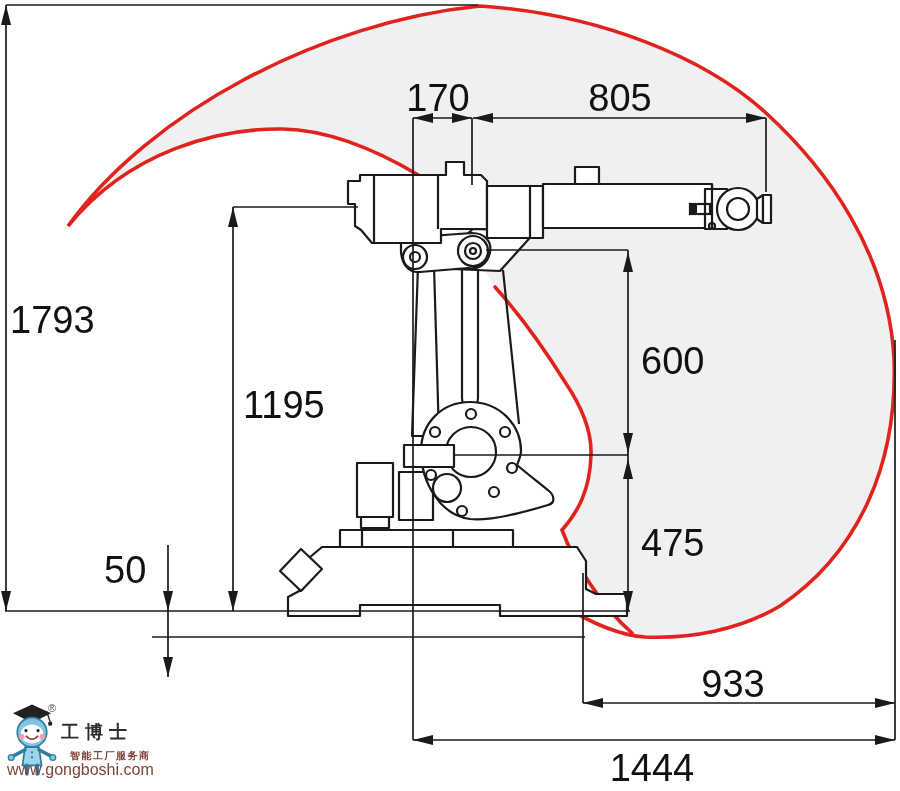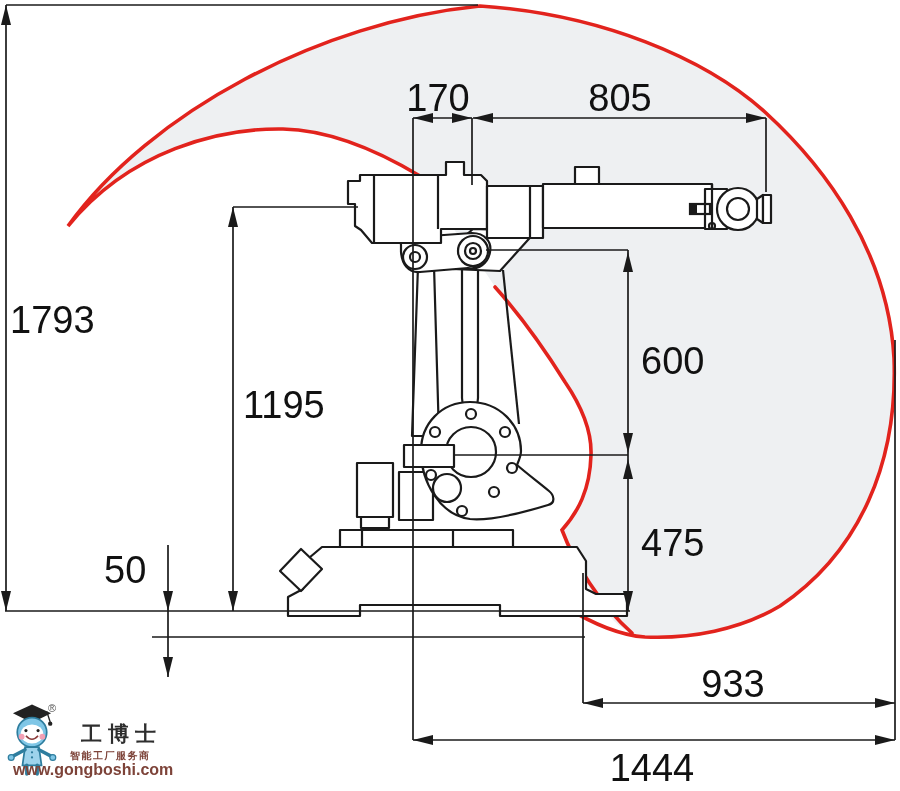--- a/index.html
+++ b/index.html
@@ -14,24 +14,24 @@
   .part-line{fill:none;stroke:var(--line);stroke-width:2.2;}
   .dim{fill:none;stroke:var(--line);stroke-width:1.7;}
   .thin{fill:none;stroke:var(--line);stroke-width:1.4;}
   .arr{fill:var(--line);stroke:none;}
   .dim-label{font-family:"Liberation Sans",sans-serif;font-size:38px;fill:#111;}
   .mid{text-anchor:middle;}
 
   .logo{position:absolute;left:6px;top:698px;width:190px;height:90px;}
   .logo .reg{position:absolute;left:42px;top:4px;font-size:11px;color:#555;}
   .logo .brand{position:absolute;left:55px;top:22px;font-family:"DejaVu Serif","Liberation Serif",serif;
-               font-weight:bold;font-size:21px;letter-spacing:6px;color:var(--brand_text);white-space:nowrap;margin-left:20px;}
+               font-weight:bold;font-size:18px;letter-spacing:6px;color:var(--brand_text);white-space:nowrap;}
   .logo .tagline{position:absolute;left:64px;top:51px;font-size:10px;font-weight:bold;
                  letter-spacing:1.5px;color:var(--logo_text);white-space:nowrap;}
-  .logo .url{position:absolute;left:7px;top:63px;font-size:16px;font-weight:bold;
+  .logo .url{position:absolute;left:1px;top:63px;font-size:16px;font-weight:normal;
              color:var(--logo_text);white-space:nowrap;text-align:center;}
 </style>
 </head>
 <body>
 
 <div class="stage">
 
 <svg class="main-svg" width="900" height="791" viewBox="0 0 900 791">
 
   <g>

